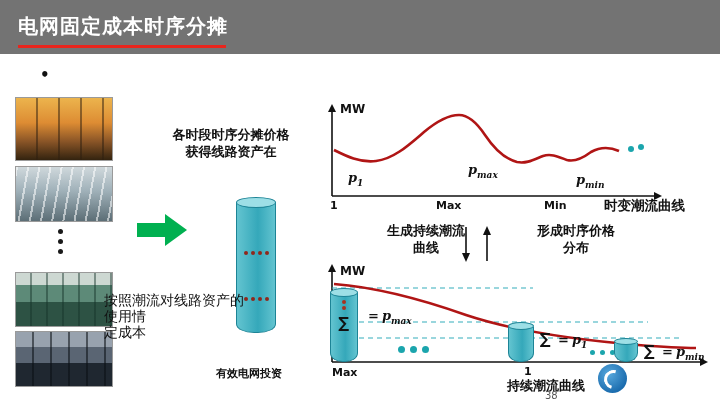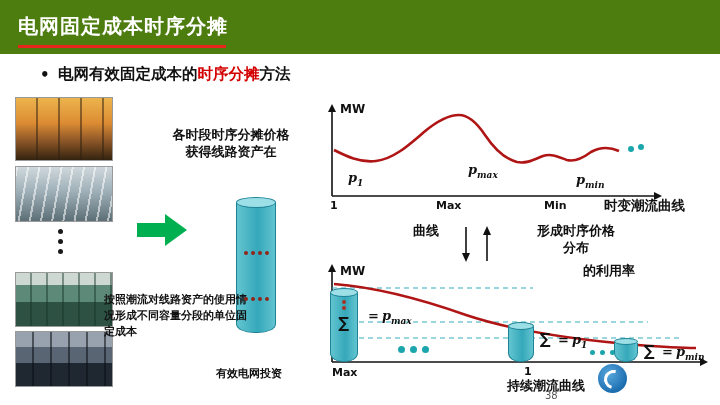--- a/index.html
+++ b/index.html
@@ -3,21 +3,21 @@
 <meta charset="utf-8">
 <style>
   *{margin:0;padding:0;box-sizing:border-box;}
   html,body{background:#e9e9e9;}
   body{font-family:"DejaVu Sans","Liberation Sans",sans-serif;color:#111;}
   .slide{position:relative;width:720px;height:405px;background:#ffffff;overflow:hidden;margin:0 auto;}
   .abs{position:absolute;}
   .bold{font-weight:bold;}
   .center{text-align:center;}
   
-  .header{position:absolute;left:0;top:0;width:720px;height:54px;background:#4d7c0f;}
+  .header{position:absolute;left:0;top:0;width:720px;height:54px;background:#737373;}
   .title{position:absolute;left:18px;top:13px;font-size:20px;font-weight:bold;color:#ffffff;letter-spacing:1px;}
   .underline{position:absolute;left:18px;top:45px;width:208px;height:3px;background:#e8251d;}
   
   .bullet-marker{position:absolute;left:40px;top:66px;font-size:15px;font-weight:bold;}
   .bullet-text{position:absolute;left:58px;top:64px;font-size:15.5px;font-weight:bold;}
   .hl-red{color:#d40000;}
   
   .photo{position:absolute;left:15px;width:98px;border:1px solid #9a9a9a;}
   .photo1{top:97px;height:64px;background:
     repeating-linear-gradient(90deg,transparent 0 20px,rgba(45,30,15,.5) 20px 22px),
@@ -39,21 +39,21 @@
   .cyl-body{position:absolute;top:5px;left:0;right:0;bottom:0;background:linear-gradient(90deg,#63c4d0,#35a8ba 55%,#63c4d0);border:1.5px solid #1d8496;border-top:none;border-radius:0 0 45% 45% / 0 0 9px 9px;}
   .dotrow{position:absolute;left:0;right:0;display:flex;justify-content:center;gap:3px;z-index:3;}
   .dotrow i{width:4px;height:4px;border-radius:50%;background:#8f271c;}
   .vdots-red{position:absolute;left:0;right:0;display:flex;flex-direction:column;align-items:center;gap:2px;z-index:3;}
   .vdots-red i{width:4px;height:4px;border-radius:50%;background:#a8321f;}
   .tdots{position:absolute;display:flex;gap:5px;}
   .tdots i{width:7px;height:7px;border-radius:50%;background:#1ba5ad;}
   .tdots.small i{width:5px;height:5px;}
   
   .flowtext{font-weight:bold;font-size:13px;line-height:17px;}
-  .usage{font-weight:bold;font-size:11px;line-height:16px;}
+  .usage{font-weight:normal;font-size:14px;line-height:16px;}
   .pvar{font-family:"DejaVu Serif","Liberation Serif",serif;font-style:italic;font-weight:bold;font-size:13px;white-space:nowrap;}
   .pvar sub{font-size:9px;}
   .eqrow{display:flex;align-items:flex-start;gap:3px;font-weight:bold;font-size:13px;white-space:nowrap;}
   .tick{font-weight:bold;font-size:11px;}
   .mw{font-weight:bold;font-size:12px;text-align:center;}
   .sigma{font-weight:bold;font-size:15px;z-index:4;}
   .caption{font-weight:bold;font-size:13.5px;white-space:nowrap;}
   
   .logo{position:absolute;left:598px;top:364px;width:29px;height:29px;border-radius:50%;background:radial-gradient(circle at 38% 35%,#57a8dd,#1b6cae 72%);}
   .logo::before{content:"";position:absolute;left:6px;top:6px;width:13px;height:13px;border:3px solid #ffffff;border-right-color:transparent;border-bottom-color:transparent;border-radius:50%;transform:rotate(-30deg);}
@@ -64,21 +64,20 @@
 <body>
 
 <div class="slide">
 
   <div class="header">
     <div class="title">电网固定成本时序分摊</div>
   </div>
   <div class="underline"></div>
 
   <span class="bullet-marker">•</span>
-  <div class="bullet-text"><span>电网有效固定成本的</span><span class="hl-red">时序分摊</span><span>方法</span></div>
 
   <div class="photo photo1"></div>
   <div class="photo photo2"></div>
   <div class="vdots">
       <i></i>
       <i></i>
       <i></i>
     </div>
   <div class="photo photo3"></div>
   <div class="photo photo4"></div>
@@ -104,21 +103,20 @@
     <div class="dotrow" style="top:100px;">
         <i></i>
         <i></i>
         <i></i>
         <i></i>
       </div>
   </div>
 
   <div class="abs usage" style="left:104px;top:292px;width:146px;">
     <div>按照潮流对线路资产的使用情</div>
-    <div>况形成不同容量分段的单位固</div>
     <div>定成本</div>
   </div>
 
   <div class="abs bold" style="left:216px;top:366px;font-size:11px;">有效电网投资</div>
 
   <div class="abs" style="left:318px;top:102px;width:362px;height:115px;">
     <svg class="abs" style="left:0;top:0;" width="362" height="100">
       <line x1="14" y1="94" x2="14" y2="8" stroke="#111" stroke-width="1.6"></line>
       <polygon points="10,10 18,10 14,2" fill="#111"></polygon>
       <line x1="14" y1="94" x2="338" y2="94" stroke="#111" stroke-width="1.6"></line>
@@ -131,36 +129,36 @@
     <span class="abs pvar" style="left:30px;top:68px;"><i>p</i><sub>1</sub></span>
     <span class="abs pvar" style="left:150px;top:60px;"><i>p</i><sub>max</sub></span>
     <span class="abs pvar" style="left:258px;top:70px;"><i>p</i><sub>min</sub></span>
     <span class="abs tick" style="left:12px;top:97px;">1</span>
     <span class="abs tick" style="left:118px;top:97px;">Max</span>
     <span class="abs tick" style="left:226px;top:97px;">Min</span>
   </div>
   <div class="abs caption" style="left:604px;top:197px;">时变潮流曲线</div>
 
   <div class="abs flowtext center" style="left:386px;top:222px;width:80px;">
+    <div>生成持续潮流</div>
     <div>曲线</div>
   </div>
   <svg class="abs" style="left:460px;top:225px;" width="12" height="38">
     <line x1="6" y1="2" x2="6" y2="29" stroke="#111" stroke-width="1.6"></line>
     <polygon points="2,28 10,28 6,37" fill="#111"></polygon>
   </svg>
   <svg class="abs" style="left:481px;top:225px;" width="12" height="38">
     <polygon points="2,10 10,10 6,1" fill="#111"></polygon>
     <line x1="6" y1="9" x2="6" y2="36" stroke="#111" stroke-width="1.6"></line>
   </svg>
   <div class="abs flowtext center" style="left:496px;top:222px;width:80px;margin-left:40px;">
     <div>形成时序价格</div>
     <div>分布</div>
   </div>
   <div class="abs flowtext center" style="left:516px;top:262px;width:186px;">
-    <div>的利用率</div>
   </div>
 
   <div class="abs" style="left:318px;top:260px;width:396px;height:134px;">
     <svg class="abs" style="left:0;top:0;" width="396" height="106">
       <line x1="14" y1="102" x2="14" y2="10" stroke="#111" stroke-width="1.6"></line>
       <polygon points="10,12 18,12 14,4" fill="#111"></polygon>
       <line x1="14" y1="102" x2="384" y2="102" stroke="#111" stroke-width="1.6"></line>
       <polygon points="382,98 382,106 390,102" fill="#111"></polygon>
       <line x1="14" y1="28" x2="215" y2="28" stroke="#35aebc" stroke-width="1.2" stroke-dasharray="5,4"></line>
       <line x1="14" y1="62" x2="330" y2="62" stroke="#35aebc" stroke-width="1.2" stroke-dasharray="5,4"></line>

